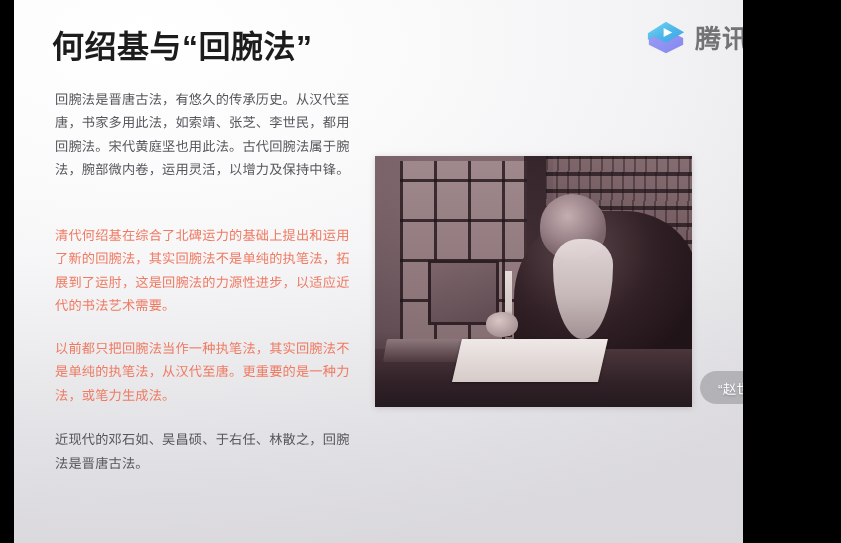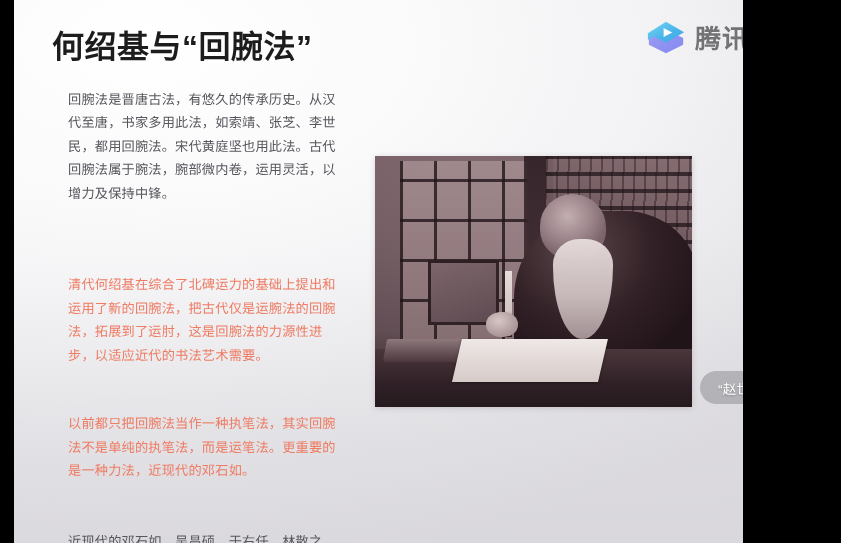--- a/index.html
+++ b/index.html
@@ -60,21 +60,21 @@
     letter-spacing: 0.5px;
     color: #1c1c1c;
     margin: 0 0 22px 0;
     white-space: nowrap;
   }
 
   .para {
     font-size: 13.2px;
     line-height: 1.78;
     letter-spacing: 0.2px;
-    margin: 16px;
+    margin: 3px;
   }
   .para.gray      { color: #56565c; }
   .para.salmon    { color: #ef7b63; }
   .para.salmon2   { color: #ef7b63; }
   .para.gray2     { color: #56565c; }
 
   .gap-lg  { height: 36px; }
   .gap-sm  { height: 13px; }
   .gap-md  { height: 15px; }
 
@@ -254,25 +254,25 @@
   <div class="slide">
 
     <div class="content">
 
       <h1 class="slide-title">何绍基与“回腕法”</h1>
 
       <p class="para gray">回腕法是晋唐古法，有悠久的传承历史。从汉代至唐，书家多用此法，如索靖、张芝、李世民，都用回腕法。宋代黄庭坚也用此法。古代回腕法属于腕法，腕部微内卷，运用灵活，以增力及保持中锋。</p>
 
       <div class="gap-lg"></div>
 
-      <p class="para salmon">清代何绍基在综合了北碑运力的基础上提出和运用了新的回腕法，把古代仅是运腕法的回腕法，拓展到了运肘，这是回腕法的力源性进步，以适应近代的书法艺术需要。</p>
+      <p class="para salmon">清代何绍基在综合了北碑运力的基础上提出和运用了新的回腕法，其实回腕法不是单纯的执笔法，拓展到了运肘，这是回腕法的力源性进步，以适应近代的书法艺术需要。</p>
 
       <div class="gap-sm"></div>
 
-      <p class="para salmon2">以前都只把回腕法当作一种执笔法，其实回腕法不是单纯的执笔法，而是运笔法。更重要的是一种力法，近现代的邓石如。</p>
+      <p class="para salmon2">以前都只把回腕法当作一种执笔法，其实回腕法不是单纯的执笔法，从汉代至唐。更重要的是一种力法，或笔力生成法。</p>
 
       <div class="gap-md"></div>
 
       <p class="para gray2">近现代的邓石如、吴昌硕、于右任、林散之，回腕法是晋唐古法。</p>
     </div>
 
     <div class="photo-frame">
       <div class="photo-canvas">
         <div class="shoji">
           <div class="shoji-panel"></div>

